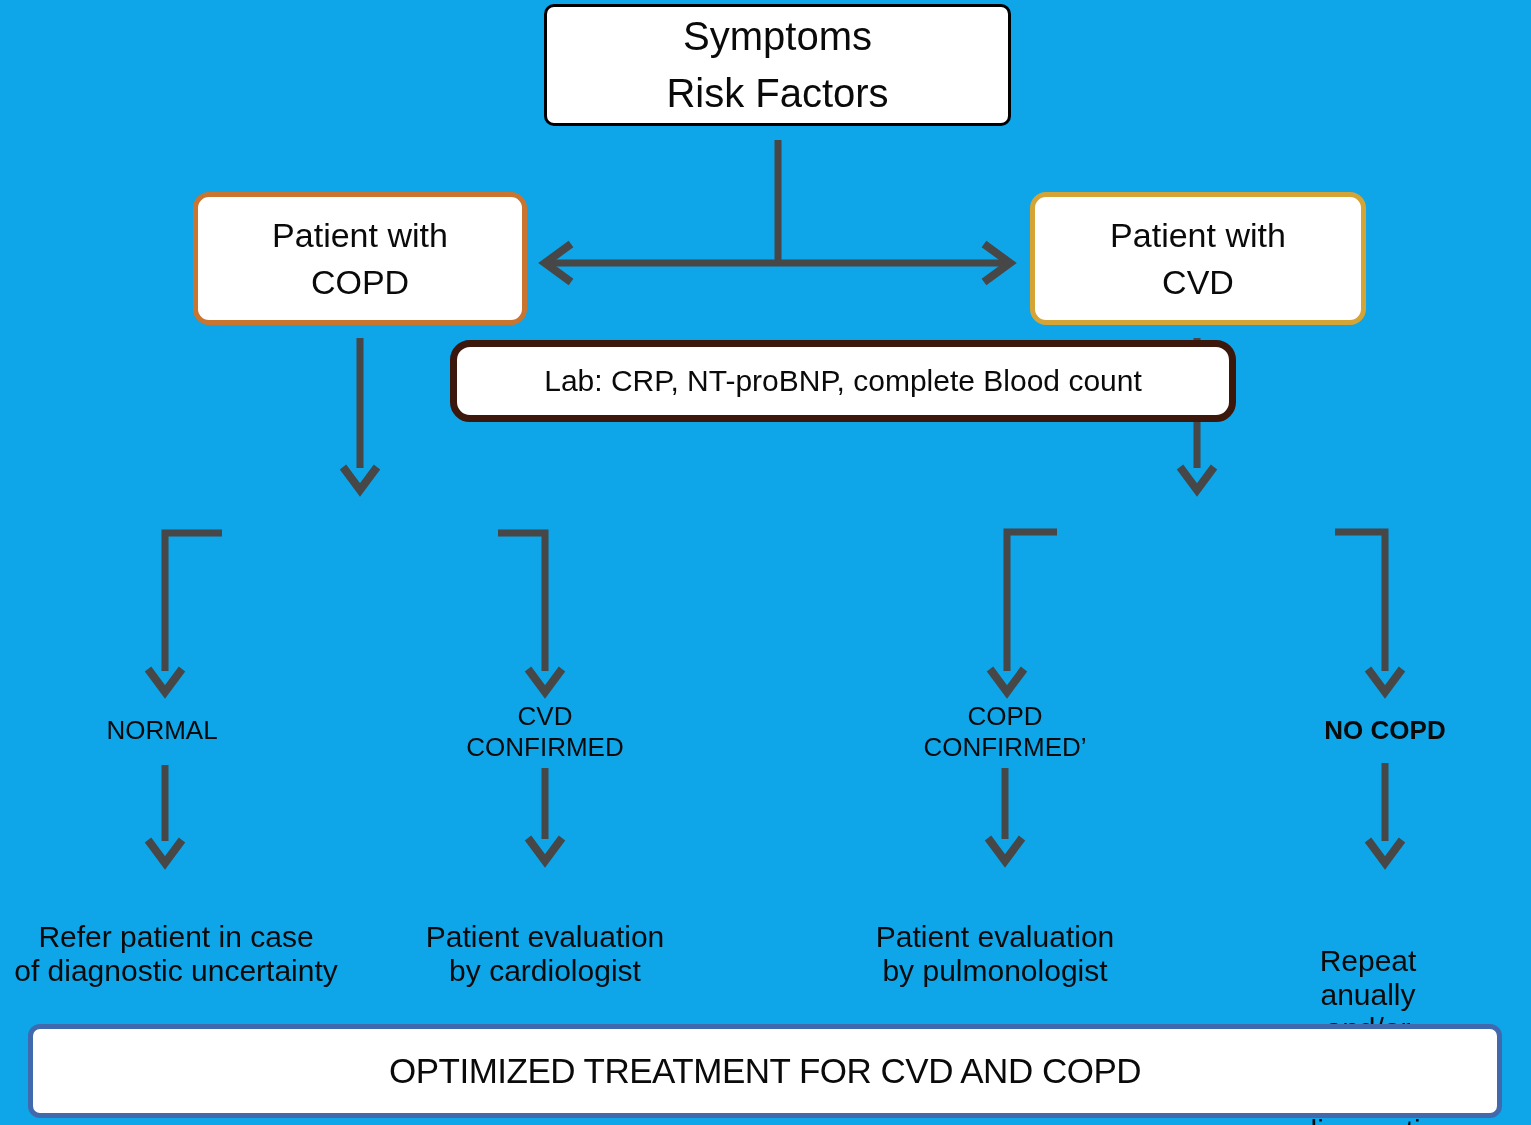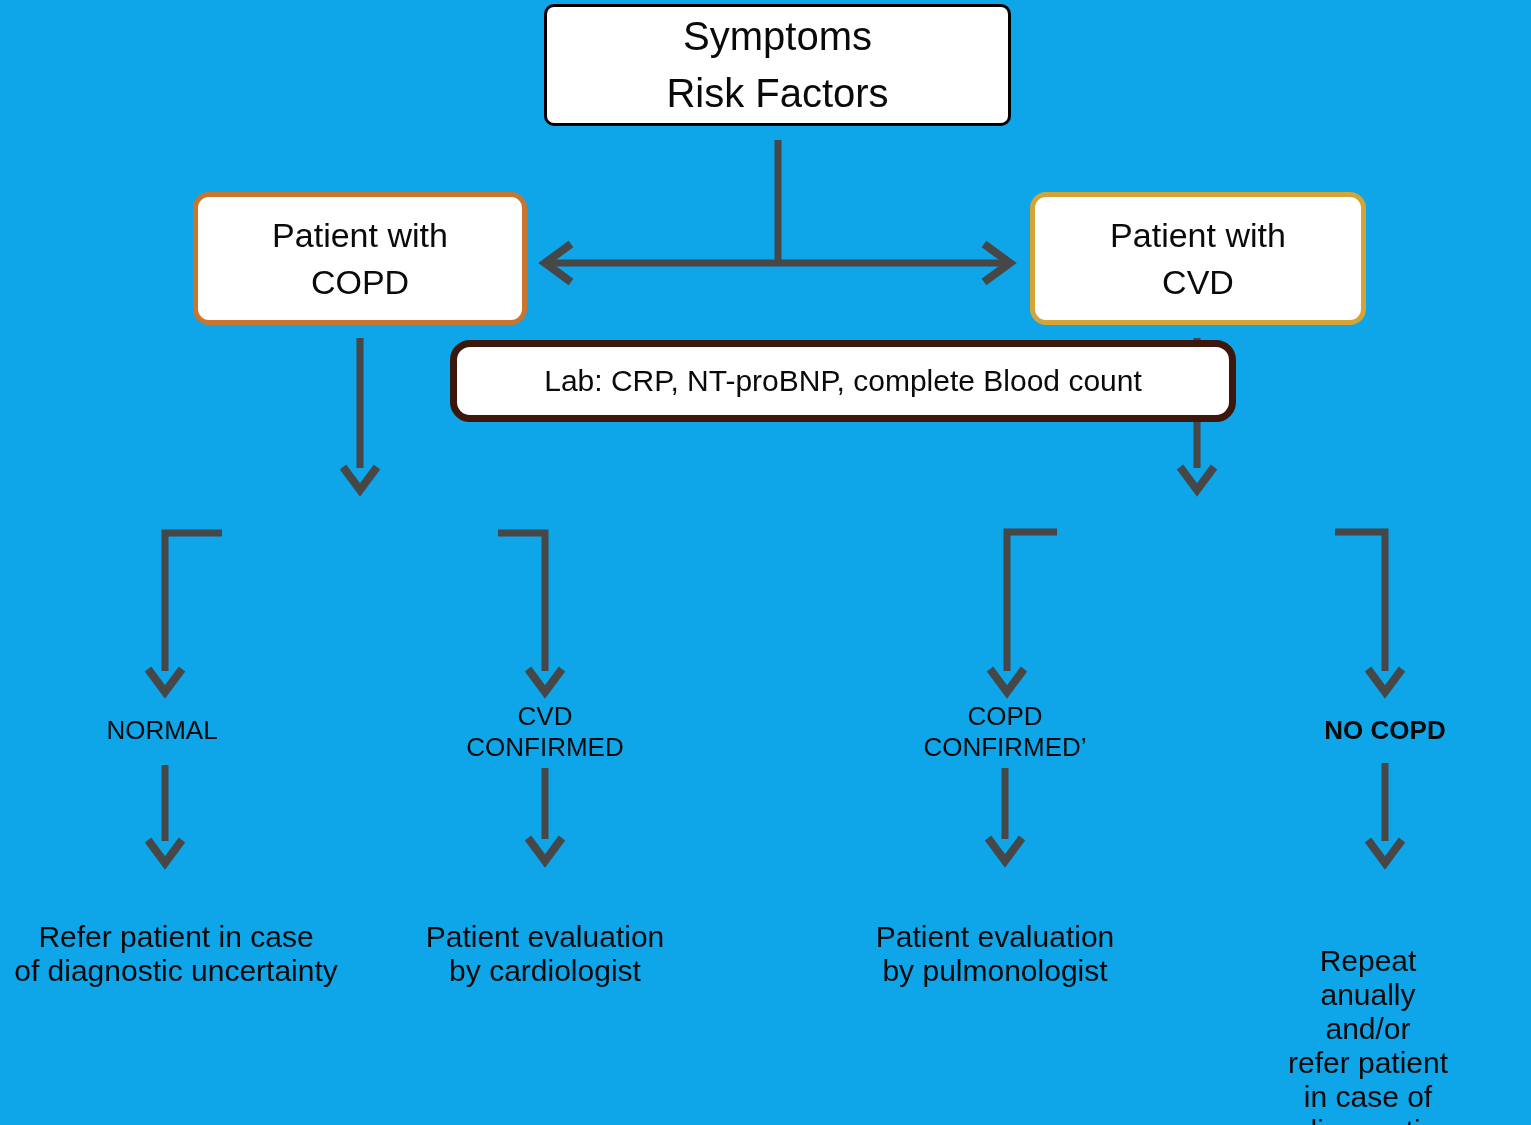--- a/index.html
+++ b/index.html
@@ -139,14 +139,15 @@
   <div class="label lbl-outcome lbl-refer">Refer patient in case
 of diagnostic uncertainty</div>
   <div class="label lbl-outcome lbl-cardio">Patient evaluation
 by cardiologist</div>
   <div class="label lbl-outcome lbl-pulmo">Patient evaluation
 by pulmonologist</div>
   <div class="label lbl-outcome lbl-repeat">Repeat anually and/or
 refer patient in case of
 diagnostic uncertainty</div>
 
+  <div class="node box-treatment">OPTIMIZED TREATMENT FOR CVD AND COPD</div>
 
 </div>
 
 </body></html>

